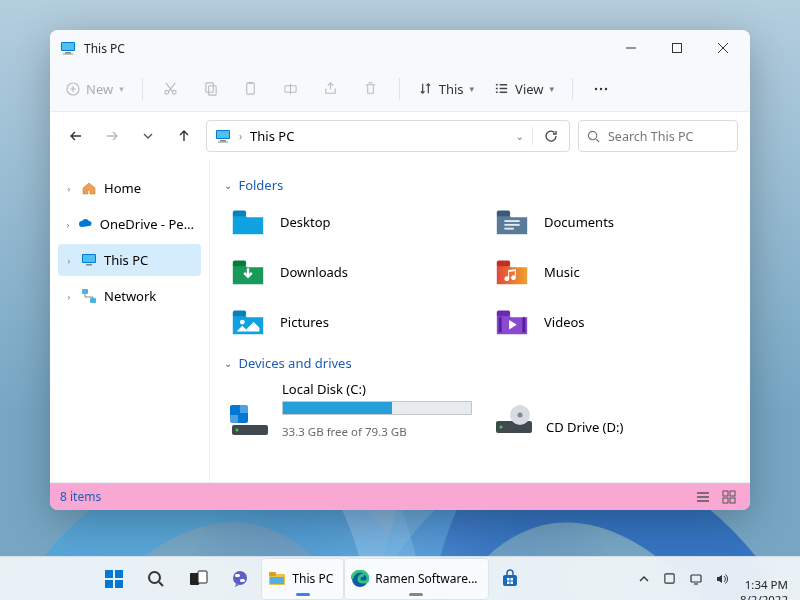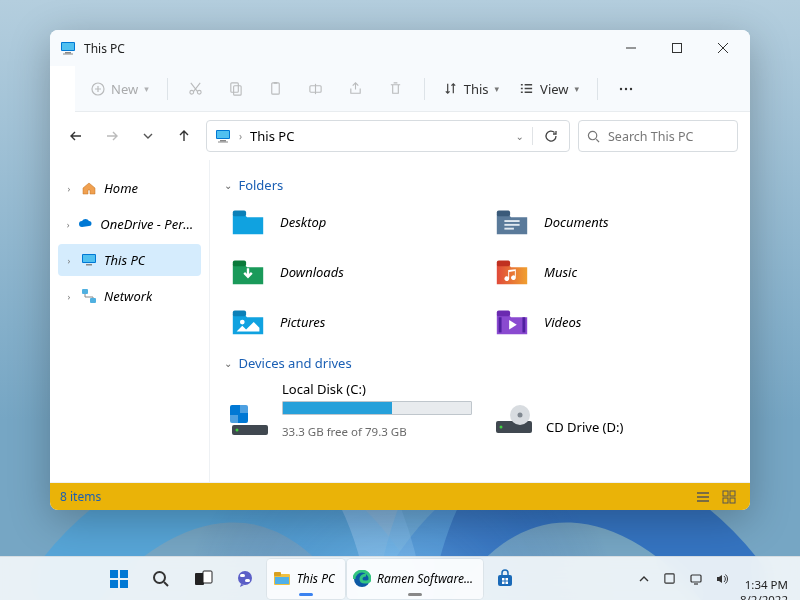--- a/index.html
+++ b/index.html
@@ -6,21 +6,21 @@
   body { width: 800px; height: 600px; overflow: hidden; background: linear-gradient(180deg, #B4CEDE 0%, #76A6C4 70%); position: relative; }
   .bloom { position:absolute; bottom:-120px; left:50%; transform:translateX(-50%); width:900px; height:500px; z-index:0; }
 
   .window { position:absolute; top:30px; left:50px; width:700px; height:480px; background:#fff; border-radius:8px; box-shadow:0 10px 40px rgba(0,0,0,0.25); display:flex; flex-direction:column; overflow:hidden; z-index:5;}
   .titlebar { height:36px; display:flex; align-items:center; padding:0 4px 0 10px; background:#f7fafd;}
   .titlebar .ticon { width:16px; height:16px; margin-right:8px; }
   .titlebar .title { font-size:12px; color:#222; flex:0 0 auto;}
   .titlebar .spacer { flex:1; }
   .winbtn { width:46px; height:36px; display:flex; align-items:center; justify-content:center; color:#333;}
 
-  .toolbar { height:46px; display:flex; align-items:center; padding:0 8px; gap:4px; background:#f7fafd; border-bottom:1px solid #e8ecef;margin-left:25px;}
+  .toolbar { height:46px; display:flex; align-items:center; padding:0 8px; gap:4px; background:#f7fafd; border-bottom:1px solid #e8ecef;}
   .tbtn { height:34px; min-width:36px; padding:0 8px; display:flex; align-items:center; justify-content:center; gap:6px; border-radius:4px; font-size:13px; color:#6a6a6a;}
   .tbtn.disabled { opacity:.55; }
   .tbtn .chev { font-size:9px; color:#777; }
   .tdiv { width:1px; height:22px; background:#dde3e8; margin:0 6px;}
 
   .navrow { height:48px; display:flex; align-items:center; padding:0 12px; gap:8px; background:#fff;}
   .navbtn { width:28px; height:28px; display:flex; align-items:center; justify-content:center; color:#555; border-radius:4px;}
   .navbtn.disabled { color:#bbb; }
   .addr { flex:1; height:32px; border:1px solid #d7dce0; border-radius:4px; display:flex; align-items:center; padding:0 8px; gap:8px; font-size:13px;}
   .addr .aicon { width:16px; height:16px;}
@@ -42,34 +42,34 @@
   .folder { display:flex; align-items:center; gap:12px; height:44px; padding:2px 4px; border-radius:4px; font-size:13px;}
   .ficon { width:40px; height:40px; display:flex; align-items:center; justify-content:center;}
   .drive { display:flex; align-items:flex-end; gap:10px; padding:2px 4px;}
   .dicon { width:44px; height:36px; display:flex; align-items:center; justify-content:center;}
   .dinfo { flex:1;}
   .dname { font-size:13px; margin-bottom:3px;}
   .dbar { width:190px; height:14px; border:1px solid #bfc6cc; border-radius:1px; overflow:hidden; background:#e8ebee;}
   .dbar .fill { height:100%; background:#26a0da;}
   .dfree { font-size:11.5px; color:#6a6a6a; margin-top:9px;}
 
-  .statusbar { height:28px; border-top:1px solid #eef1f4; display:flex; align-items:center; padding:0 10px; font-size:12px; color:#1a5fb4; background:#eab308;}
+  .statusbar { height:28px; border-top:1px solid #eef1f4; display:flex; align-items:center; padding:0 10px; font-size:12px; color:#1a5fb4; background:#f9a8d4;}
   .statusbar .spacer { flex:1;}
   .viewtoggle { width:22px; height:20px; display:flex; align-items:center; justify-content:center; color:#555; margin-left:4px;}
 
   .taskbar { position:absolute; bottom:0; left:0; right:0; height:44px; background:rgba(243,247,250,0.92); backdrop-filter:blur(10px); border-top:1px solid rgba(0,0,0,0.08); display:flex; align-items:center; z-index:10;}
   .tcenter { flex:1; display:flex; align-items:center; justify-content:center; gap:2px;}
   .tbicon { width:40px; height:40px; display:flex; align-items:center; justify-content:center; border-radius:4px; position:relative;}
   .tbtask { height:40px; padding:0 10px 0 6px; display:flex; align-items:center; gap:6px; font-size:12px; border-radius:4px; background:rgba(255,255,255,0.75); box-shadow:0 0 0 1px rgba(0,0,0,0.05); position:relative; max-width:150px;}
   .tbtask .underline { position:absolute; bottom:3px; left:50%; transform:translateX(-50%); width:14px; height:3px; border-radius:2px; background:#3a82f0;}
   .tray { display:flex; align-items:center; gap:10px; padding:0 12px; font-size:11px; color:#222;}
   .tray .trayicon { width:16px; height:16px; display:flex; align-items:center; justify-content:center;}
   .clock { text-align:right; line-height:1.25; font-size:11.5px;margin-top:28px;}
   svg { display:block; }
-  .lbl { white-space:nowrap; overflow:hidden; text-overflow:ellipsis;font-style:italic;}
+  .lbl { white-space:nowrap; overflow:hidden; text-overflow:ellipsis;}
 </style>
 </head>
 <body>
 
 <svg class="bloom" viewBox="0 0 900 500">
   <defs>
     <radialGradient id="g1" cx="50%" cy="50%">
         <stop offset="0%" stop-color="#8fd4ff"></stop>
         <stop offset="100%" stop-color="#0a3998" stop-opacity="0"></stop>
       </radialGradient>

